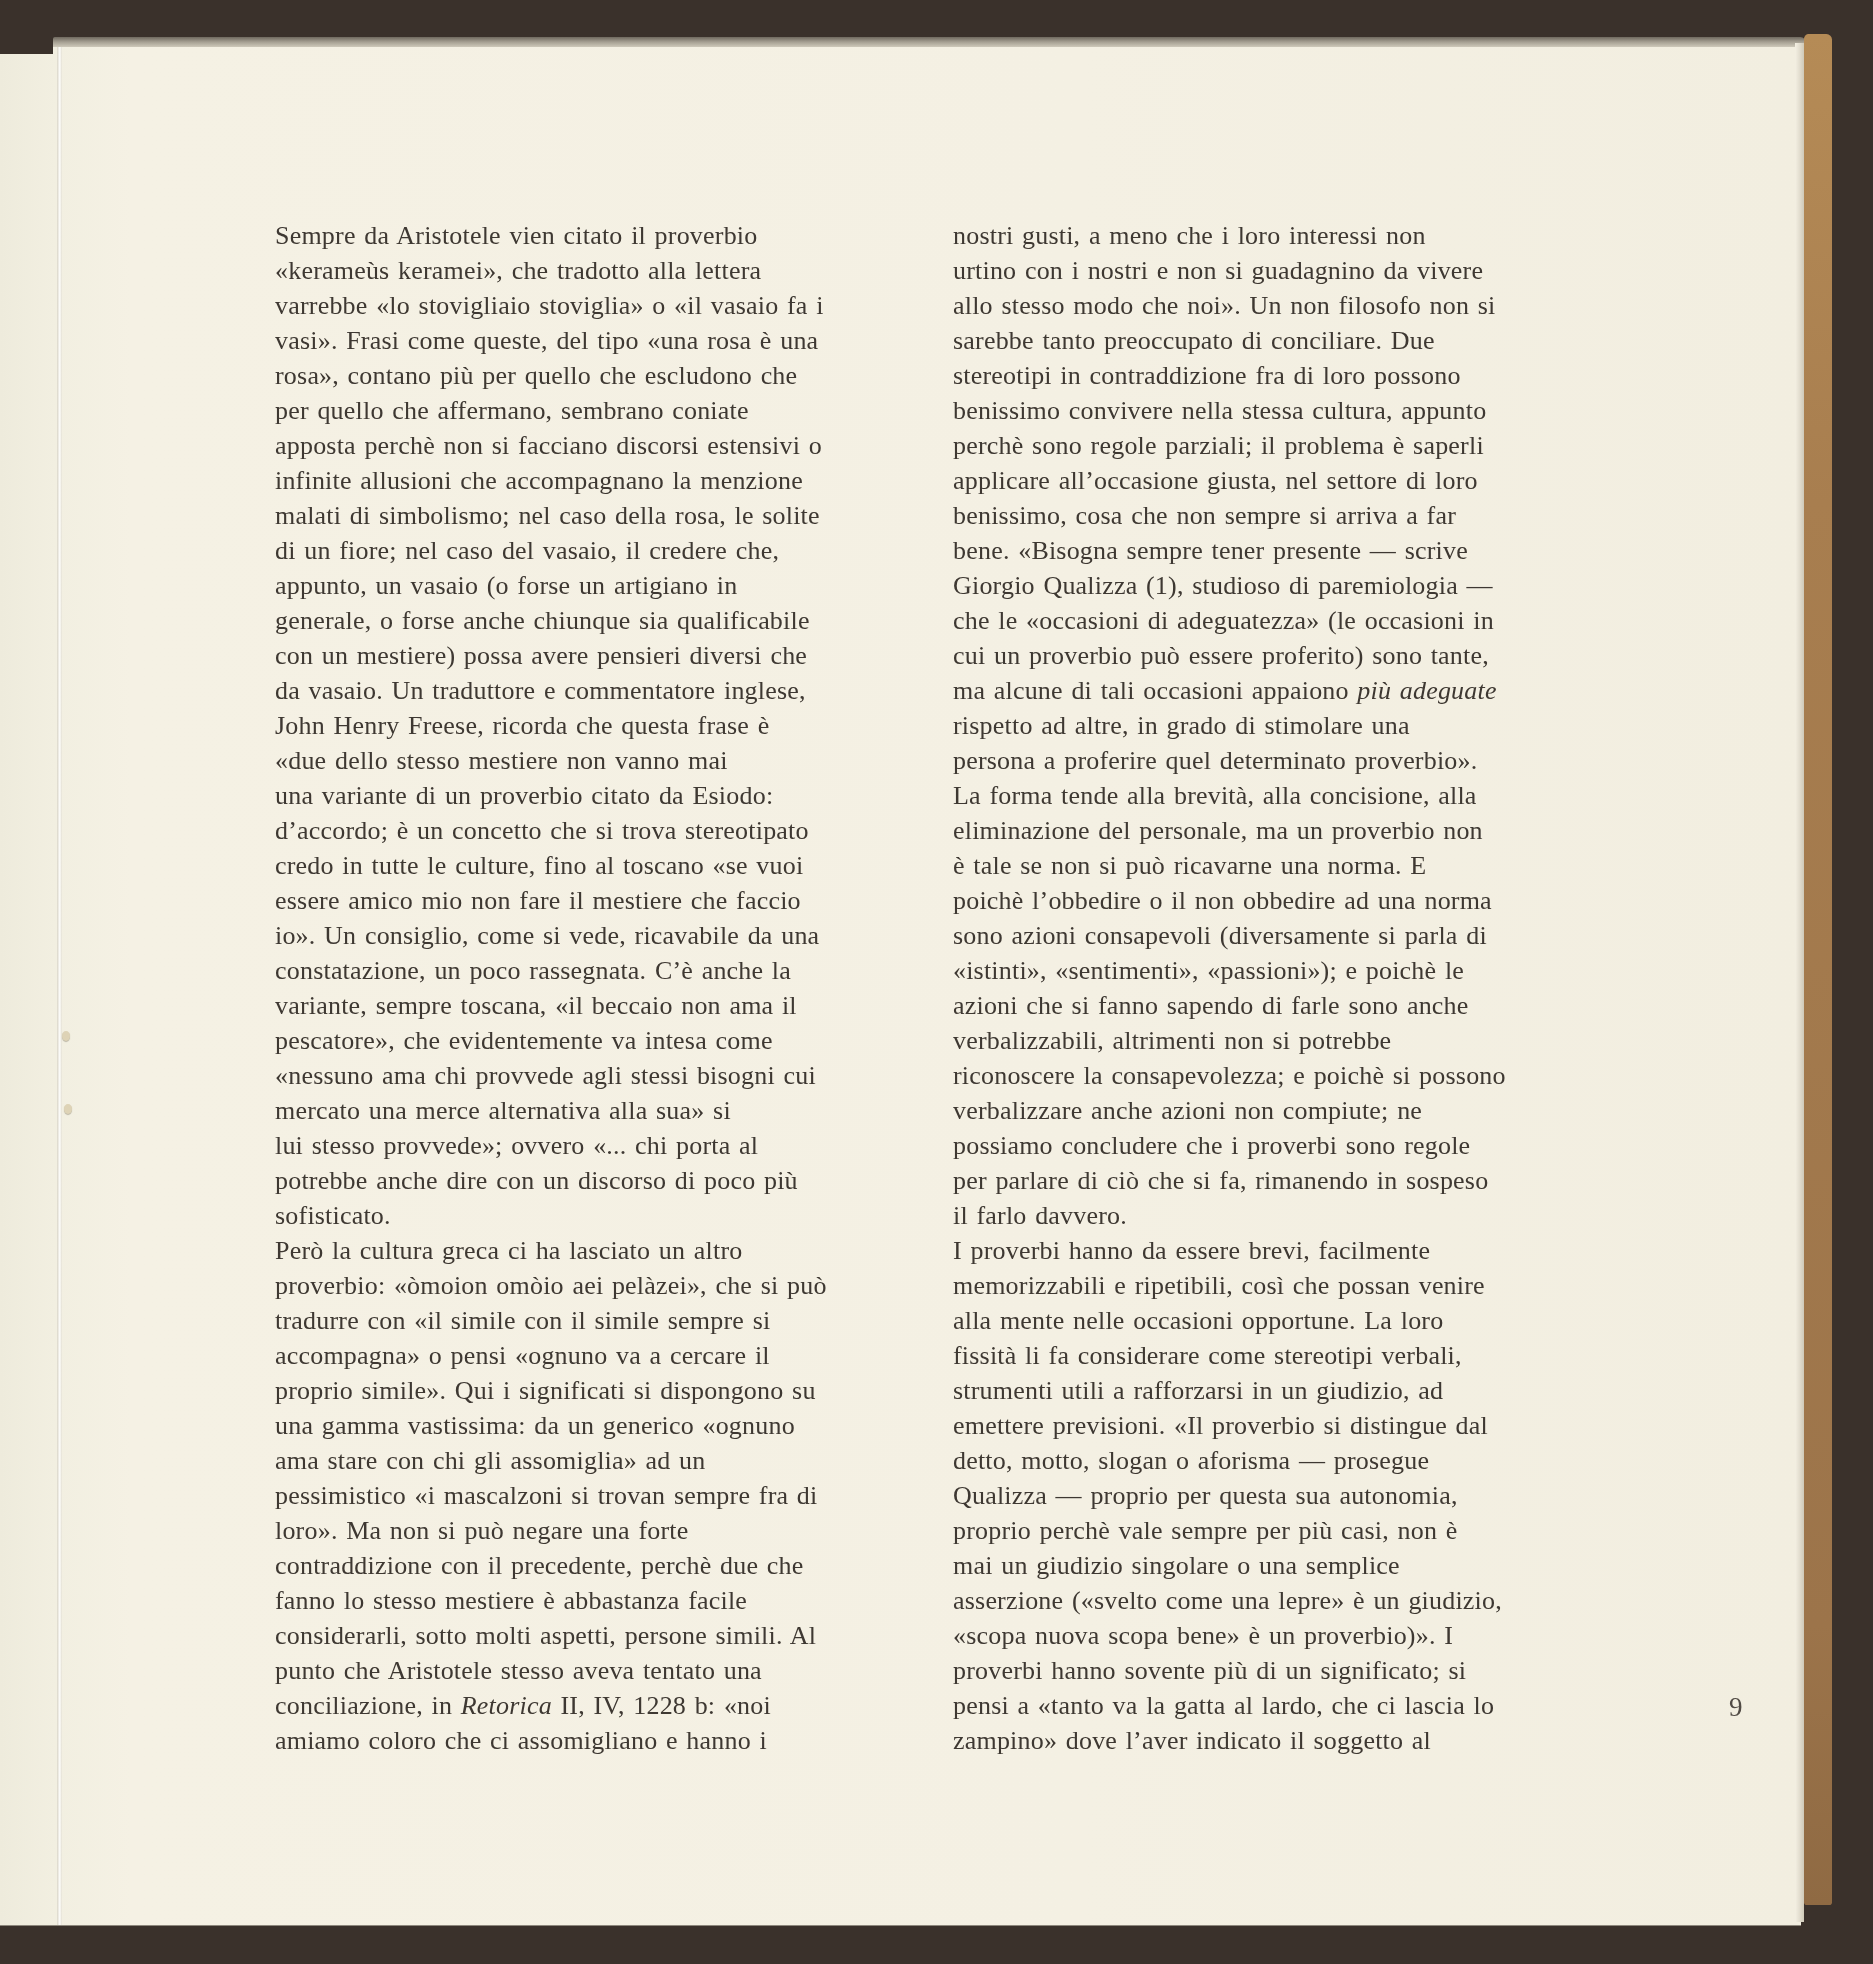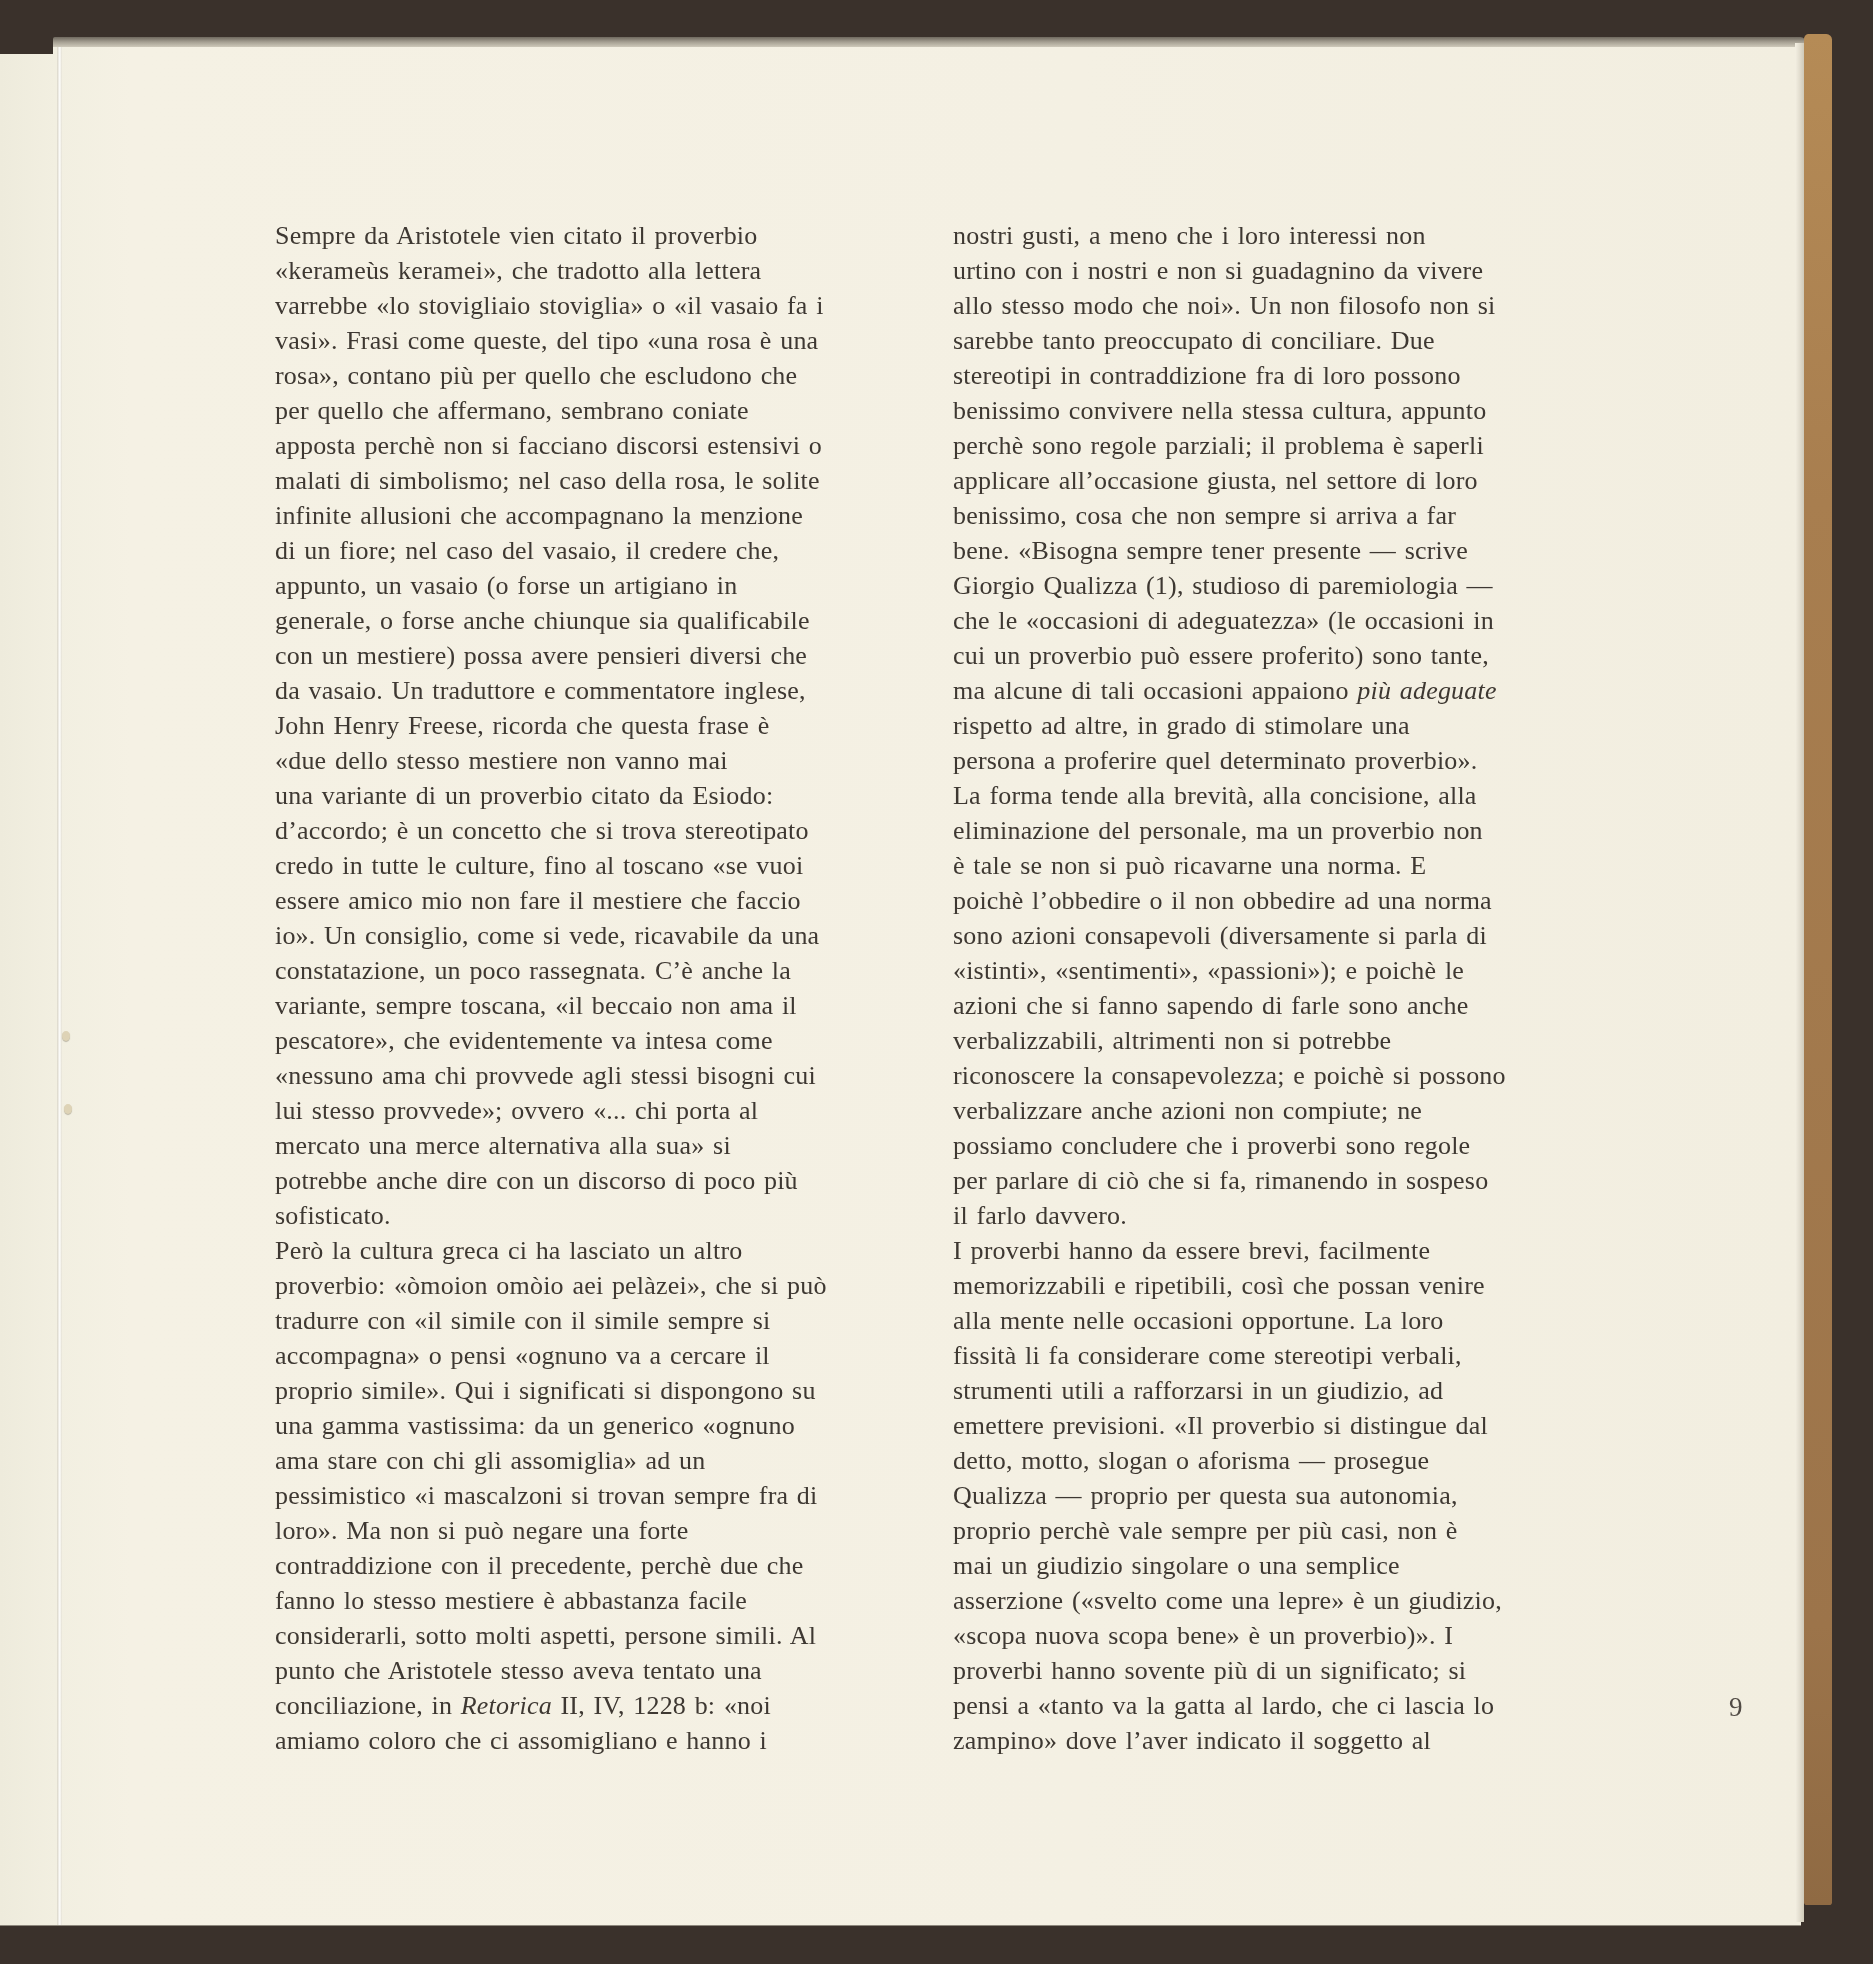--- a/index.html
+++ b/index.html
@@ -104,40 +104,40 @@
   <div class="cover-strip"></div>
 
   <div class="col col-left">
       <div class="line"><span>Sempre da Aristotele vien citato il proverbio</span></div>
       <div class="line"><span>«kerameùs keramei», che tradotto alla lettera</span></div>
       <div class="line"><span>varrebbe «lo stovigliaio stoviglia» o «il vasaio fa i</span></div>
       <div class="line"><span>vasi». Frasi come queste, del tipo «una rosa è una</span></div>
       <div class="line"><span>rosa», contano più per quello che escludono che</span></div>
       <div class="line"><span>per quello che affermano, sembrano coniate</span></div>
       <div class="line"><span>apposta perchè non si facciano discorsi estensivi o</span></div>
+      <div class="line"><span>infinite allusioni che accompagnano la menzione</span></div>
       <div class="line"><span>malati di simbolismo; nel caso della rosa, le solite</span></div>
-      <div class="line"><span>infinite allusioni che accompagnano la menzione</span></div>
       <div class="line"><span>di un fiore; nel caso del vasaio, il credere che,</span></div>
       <div class="line"><span>appunto, un vasaio (o forse un artigiano in</span></div>
       <div class="line"><span>generale, o forse anche chiunque sia qualificabile</span></div>
       <div class="line"><span>con un mestiere) possa avere pensieri diversi che</span></div>
       <div class="line"><span>da vasaio. Un traduttore e commentatore inglese,</span></div>
       <div class="line"><span>John Henry Freese, ricorda che questa frase è</span></div>
       <div class="line"><span>«due dello stesso mestiere non vanno mai</span></div>
       <div class="line"><span>una variante di un proverbio citato da Esiodo:</span></div>
       <div class="line"><span>d’accordo; è un concetto che si trova stereotipato</span></div>
       <div class="line"><span>credo in tutte le culture, fino al toscano «se vuoi</span></div>
       <div class="line"><span>essere amico mio non fare il mestiere che faccio</span></div>
       <div class="line"><span>io». Un consiglio, come si vede, ricavabile da una</span></div>
       <div class="line"><span>constatazione, un poco rassegnata. C’è anche la</span></div>
       <div class="line"><span>variante, sempre toscana, «il beccaio non ama il</span></div>
       <div class="line"><span>pescatore», che evidentemente va intesa come</span></div>
       <div class="line"><span>«nessuno ama chi provvede agli stessi bisogni cui</span></div>
+      <div class="line"><span>mercato una merce alternativa alla sua» si</span></div>
       <div class="line"><span>lui stesso provvede»; ovvero «... chi porta al</span></div>
-      <div class="line"><span>mercato una merce alternativa alla sua» si</span></div>
       <div class="line"><span>potrebbe anche dire con un discorso di poco più</span></div>
       <div class="line"><span>sofisticato.</span></div>
       <div class="line"><span>Però la cultura greca ci ha lasciato un altro</span></div>
       <div class="line"><span>proverbio: «òmoion omòio aei pelàzei», che si può</span></div>
       <div class="line"><span>tradurre con «il simile con il simile sempre si</span></div>
       <div class="line"><span>accompagna» o pensi «ognuno va a cercare il</span></div>
       <div class="line"><span>proprio simile». Qui i significati si dispongono su</span></div>
       <div class="line"><span>una gamma vastissima: da un generico «ognuno</span></div>
       <div class="line"><span>ama stare con chi gli assomiglia» ad un</span></div>
       <div class="line"><span>pessimistico «i mascalzoni si trovan sempre fra di</span></div>

